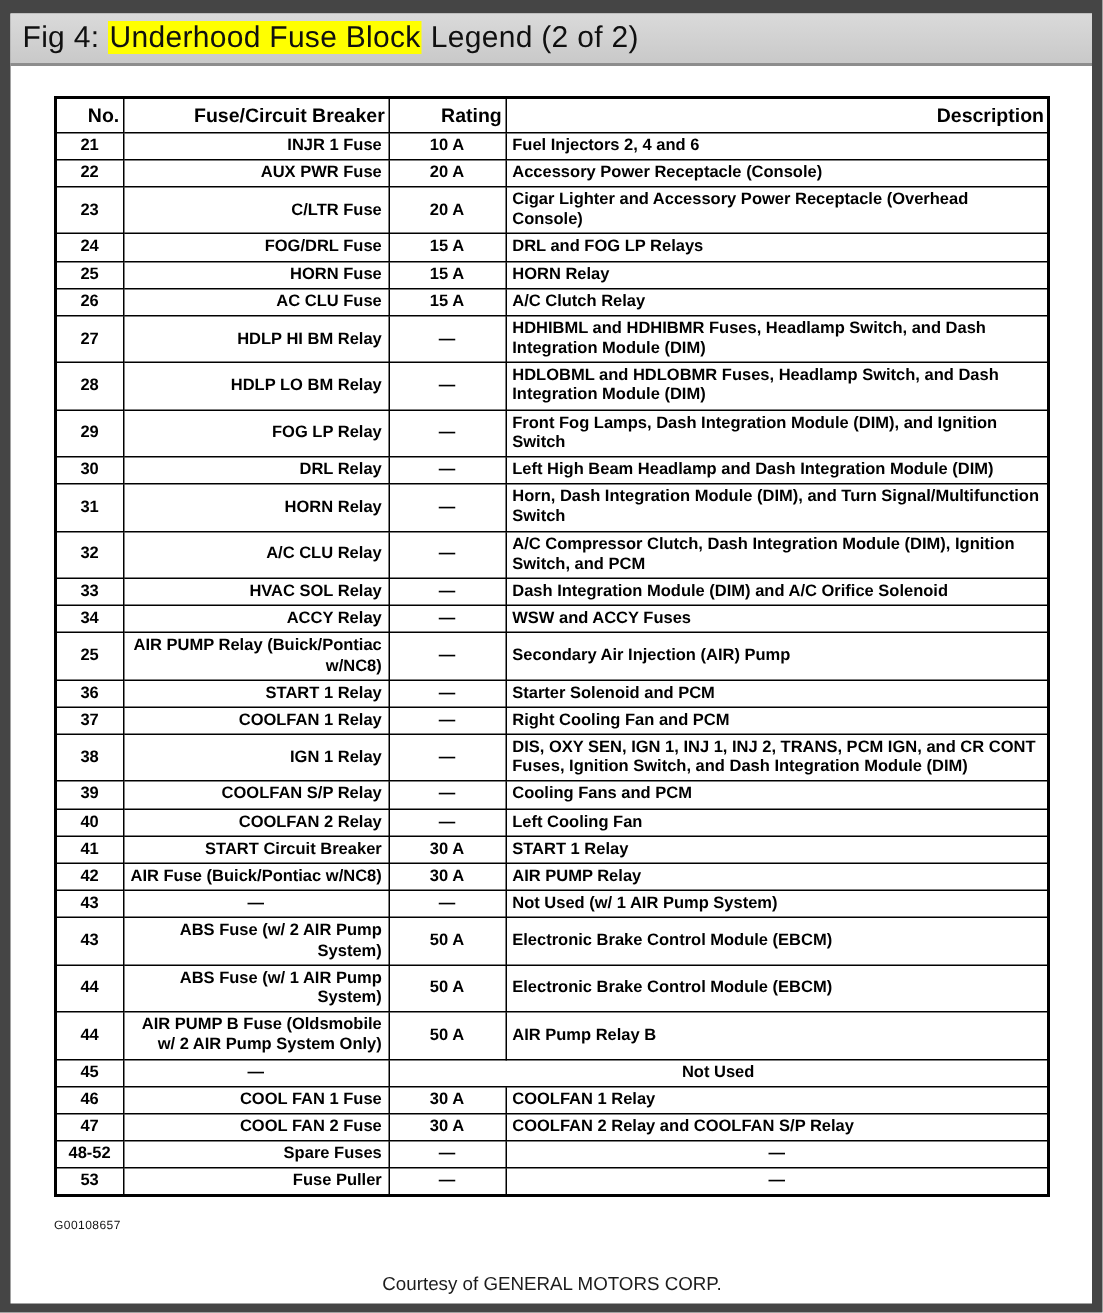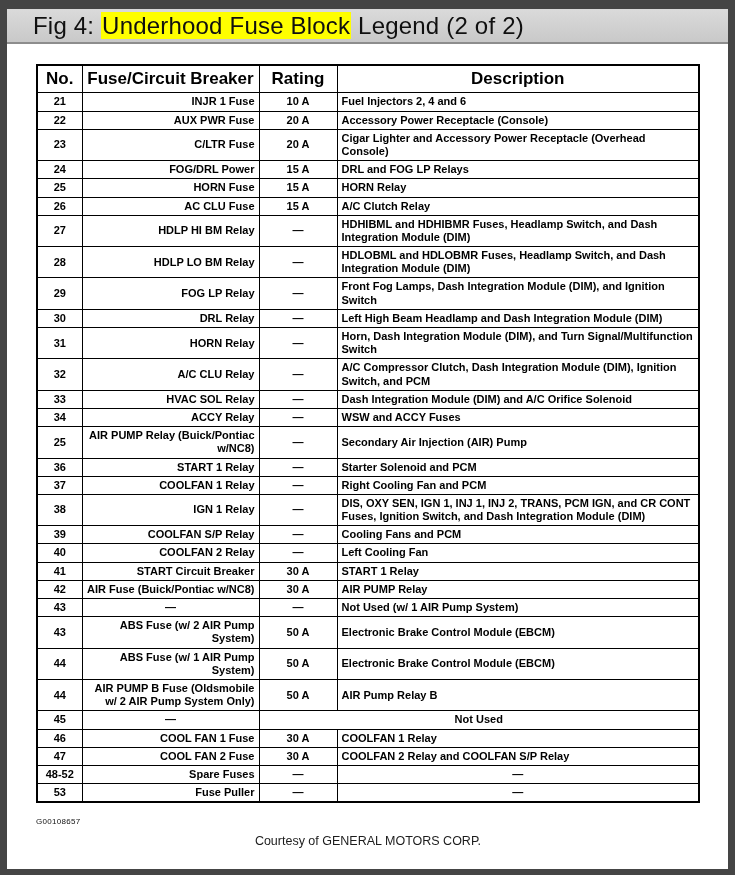--- a/index.html
+++ b/index.html
@@ -14,22 +14,22 @@
     position: absolute;
     top: 9px; left: 7px; right: 7px; bottom: 6px;
     background: #ffffff;
   }
   .header-bar {
     height: 35px;
     background: linear-gradient(#dadada, #c9c9c9);
     border-bottom: 2px solid #8d8d8d;
     display: flex;
     align-items: center;
-    padding-left: 26px;
-    font-size: 24px;
+    padding-left: 8px;
+    font-size: 20px;
     color: #101010;
     letter-spacing: 0.2px;
   }
   .hl { background: #ffff00; padding: 0 1px; }
   .doc {
     padding: 20px 0 0 29px;
   }
   table.fuse {
     border-collapse: collapse;
     width: 664px;
@@ -37,23 +37,23 @@
     table-layout: fixed;
   }
   table.fuse th, table.fuse td {
     border: 1px solid #000;
     font-size: 11px;
     font-weight: bold;
     color: #000;
     line-height: 1.2;
   }
   table.fuse th {
-    text-align: center;
+    text-align: right;
     padding: 3px 2px;
-    font-size: 17px;
+    font-size: 13px;
     margin-top: 11px;
   }
   table.fuse td {
     padding: 2px 4px;
     vertical-align: middle;
     word-wrap: break-word;
   }
   .c-no     { width: 45px;  text-align: center; }
   .c-fuse   { width: 177px; text-align: right; }
   .c-rating { width: 78px;  text-align: center; }
@@ -62,21 +62,21 @@
   .figcode {
     font-size: 8px;
     color: #111;
     margin-top: 14px;
     letter-spacing: 0.3px;
   }
   .courtesy {
     text-align: center;
     font-size: 12.5px;
     color: #1c1c1c;
-    margin-top: 8px;
+    margin-top: 28px;
     width: 664px;
   }
 </style>
 </head>
 <body>
 
 <div class="page">
 
   <div class="header-bar">
     <span><span>Fig 4: </span><span class="hl">Underhood Fuse Block</span><span> Legend (2 of 2)</span></span>
@@ -107,21 +107,21 @@
             <td class="c-desc">Accessory Power Receptacle (Console)</td>
           </tr>
           <tr>
             <td class="c-no">23</td>
             <td class="c-fuse">C/LTR Fuse</td>
             <td class="c-rating">20 A</td>
             <td class="c-desc">Cigar Lighter and Accessory Power Receptacle (Overhead Console)</td>
           </tr>
           <tr>
             <td class="c-no">24</td>
-            <td class="c-fuse">FOG/DRL Power</td>
+            <td class="c-fuse">FOG/DRL Fuse</td>
             <td class="c-rating">15 A</td>
             <td class="c-desc">DRL and FOG LP Relays</td>
           </tr>
           <tr>
             <td class="c-no">25</td>
             <td class="c-fuse">HORN Fuse</td>
             <td class="c-rating">15 A</td>
             <td class="c-desc">HORN Relay</td>
           </tr>
           <tr>

